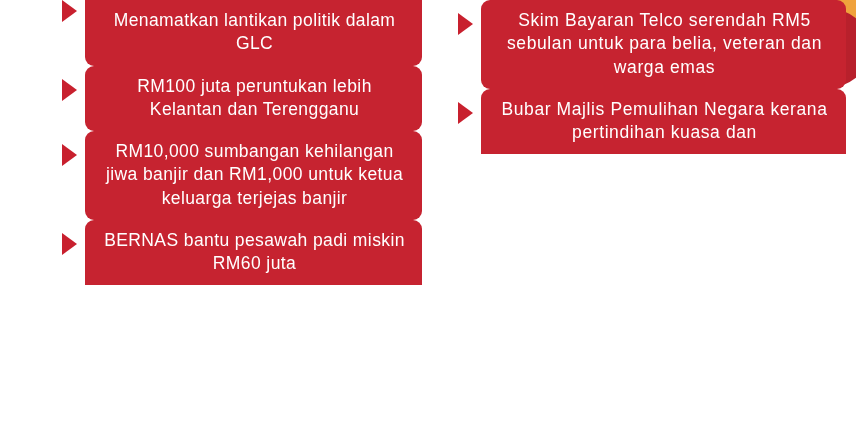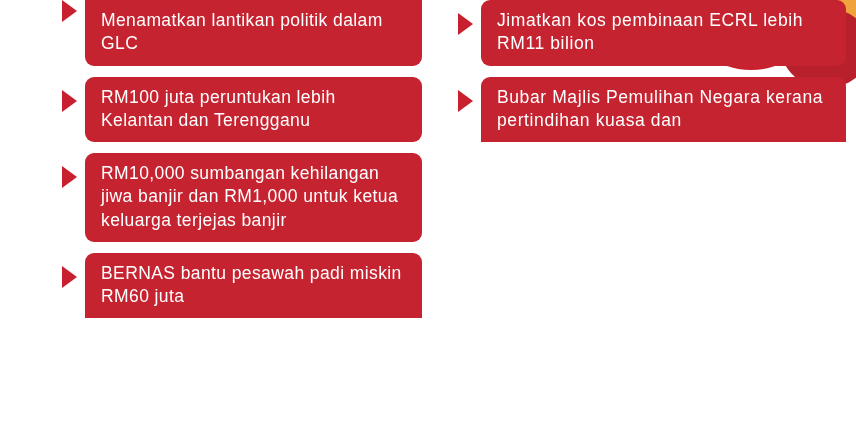--- a/index.html
+++ b/index.html
@@ -68,22 +68,22 @@
   }
   .column.right {
     width: 426px;
     padding-left: 28px;
     padding-right: 10px;
   }
 
   .item {
     display: flex;
     align-items: flex-start;
-    margin-bottom: 11px;
     position: relative;
+    text-align: center;
   }
   .arrow {
     width: 0;
     height: 0;
     border-top: 11px solid transparent;
     border-bottom: 11px solid transparent;
     border-left: 15px solid #c8202e;
     margin-top: 13px;
     margin-right: 8px;
     flex: none;
@@ -139,21 +139,21 @@
     </div>
     <div class="item clip-bottom">
       <span class="arrow"></span>
       <div class="bubble">BERNAS bantu pesawah padi miskin RM60 juta</div>
     </div>
   </div>
 
   <div class="column right">
     <div class="item">
       <span class="arrow"></span>
-      <div class="bubble">Jimatkan kos pembinaan ECRL lebih RM11 bilion</div>
+      <div class="bubble">Skim Bayaran Telco serendah RM5 sebulan untuk para belia, veteran dan warga emas</div>
     </div>
     <div class="item clip-bottom">
       <span class="arrow"></span>
       <div class="bubble">Bubar Majlis Pemulihan Negara kerana pertindihan kuasa dan</div>
     </div>
   </div>
 
 </div>
 
 </body></html>

